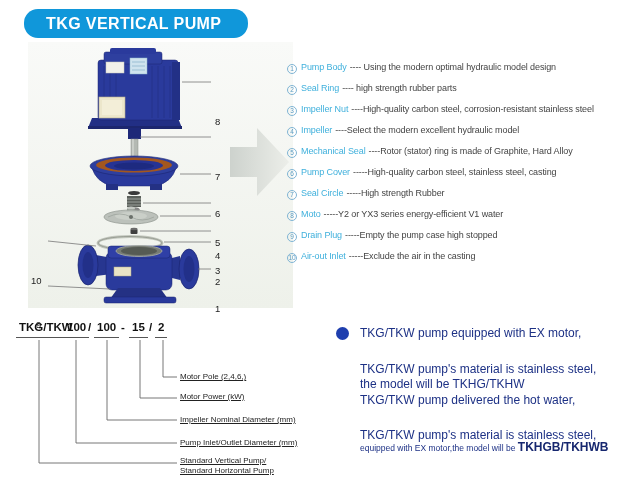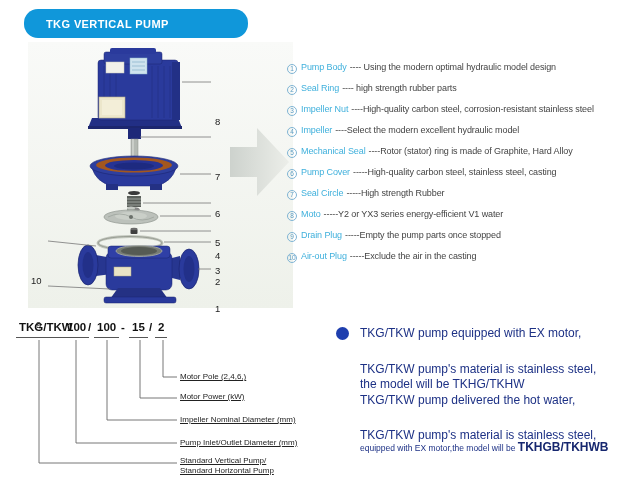--- a/index.html
+++ b/index.html
@@ -4,21 +4,21 @@
 <style>
   html,body{margin:0;padding:0;background:#fff;}
   .page{
     position:relative;width:617px;height:500px;overflow:hidden;background:#ffffff;
     font-family:"Liberation Sans", sans-serif;
   }
   
   .banner{
     position:absolute;left:24px;top:9px;width:202px;height:29px;
     background:#1097da;border-radius:14px;color:#fff;
-    font-size:11px;font-weight:bold;line-height:30px;padding-left:22px;
+    font-size:16px;font-weight:bold;line-height:30px;padding-left:22px;
     letter-spacing:0.4px;
   }
   
   .diagram{position:absolute;left:0;top:40px;width:300px;height:270px;}
   .co{position:absolute;font-size:9.5px;color:#222;line-height:11px;}
   .co-8{left:215px;top:76px}
   .co-7{left:215px;top:131px}
   .co-6{left:215px;top:168px}
   .co-5{left:215px;top:197px}
   .co-4{left:215px;top:210px}
@@ -212,24 +212,24 @@
     <div class="pitem">
       <span class="circ">6</span><span class="pname">Pump Cover</span><span class="pdesc">-----High-quality carbon steel, stainless steel, casting</span>
     </div>
     <div class="pitem">
       <span class="circ">7</span><span class="pname">Seal Circle</span><span class="pdesc">-----High strength Rubber</span>
     </div>
     <div class="pitem">
       <span class="circ">8</span><span class="pname">Moto</span><span class="pdesc">-----Y2 or YX3 series energy-efficient V1 water</span>
     </div>
     <div class="pitem">
-      <span class="circ">9</span><span class="pname">Drain Plug</span><span class="pdesc">-----Empty the pump parts once stopped</span>
-    </div>
-    <div class="pitem">
-      <span class="circ">10</span><span class="pname">Air-out Plug</span><span class="pdesc">-----Exclude the air in the casting</span>
+      <span class="circ">9</span><span class="pname">Drain Plug</span><span class="pdesc">-----Empty the pump case high stopped</span>
+    </div>
+    <div class="pitem">
+      <span class="circ">10</span><span class="pname">Air-out Inlet</span><span class="pdesc">-----Exclude the air in the casting</span>
     </div>
   </div>
 
   <span class="mseg u ms0">TKG/TKW</span>
   <span class="mseg u ms1">100</span>
   <span class="mseg ms2">/</span>
   <span class="mseg u ms3">100</span>
   <span class="mseg ms4">-</span>
   <span class="mseg u ms5">15</span>
   <span class="mseg ms6">/</span>

